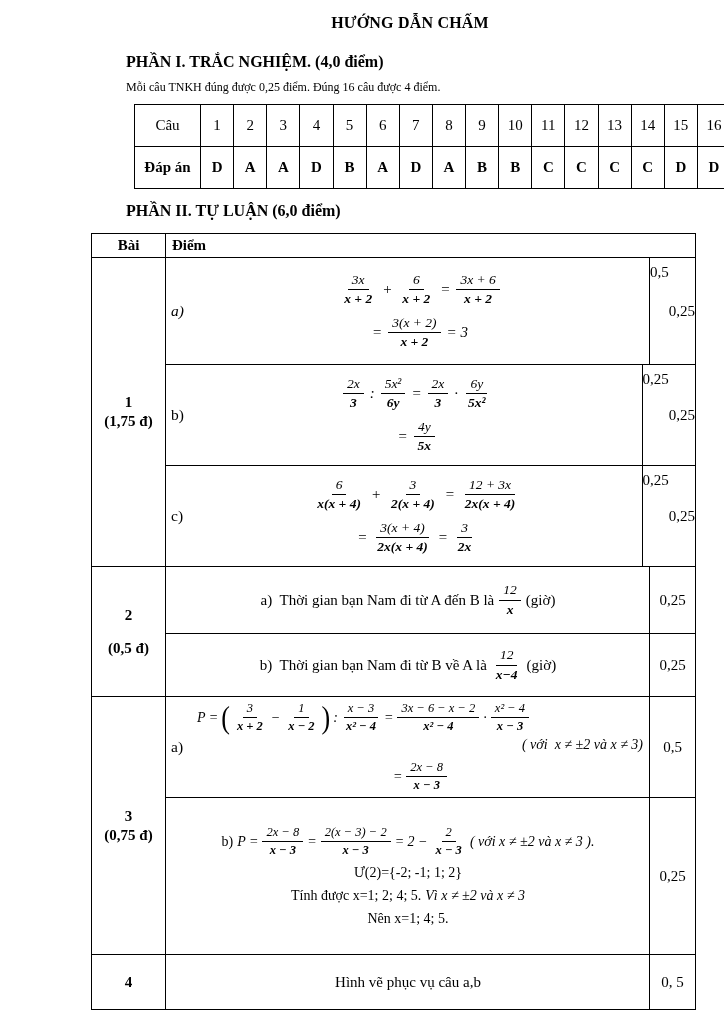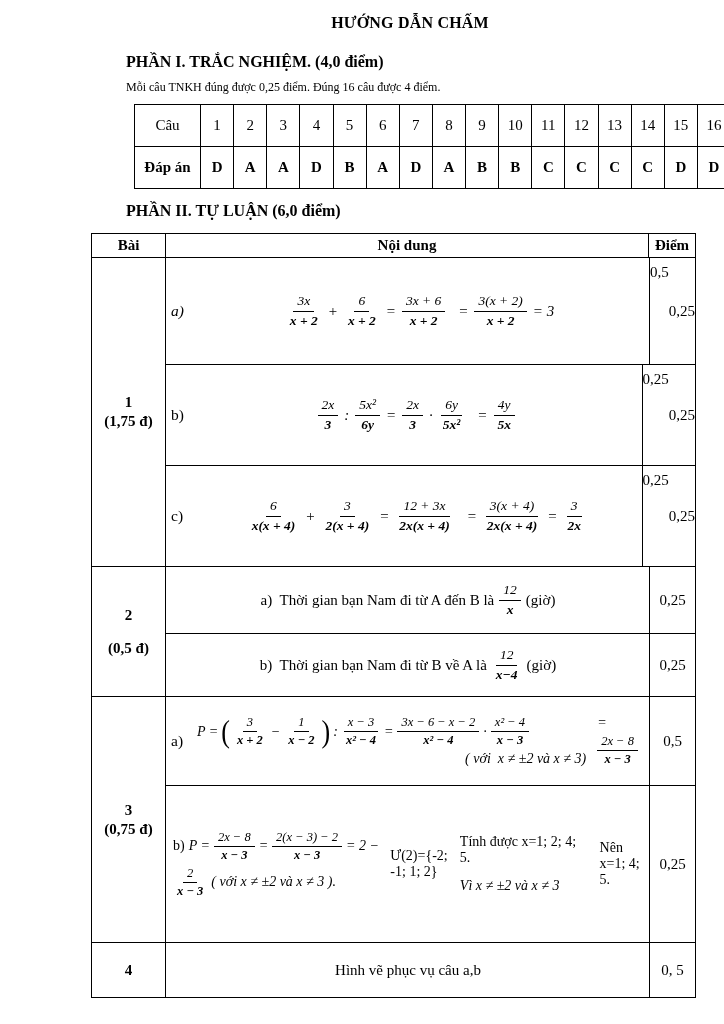--- a/index.html
+++ b/index.html
@@ -33,21 +33,21 @@
   .bai-cell{flex:0 0 74px;border-right:1px solid #000;display:flex;flex-direction:column;
             align-items:center;justify-content:center;font-weight:bold;font-size:15px;box-sizing:border-box;}
   .bai-sub{margin-top:2px;}
   .part2-row-1 .bai-sub{margin-top:16px;}
   .sub-col{flex:1;display:flex;flex-direction:column;min-width:0;}
   .subrow{display:flex;flex:1;min-width:0;}
   .subrow + .subrow{border-top:1px solid #000;}
   .sub-content{flex:1;display:flex;align-items:center;padding:4px 4px 4px 5px;min-width:0;box-sizing:border-box;}
   .side-label{flex:0 0 24px;font-size:15.5px;}
   .lbl-italic{font-style:italic;}
-  .lines{flex:1;display:flex;flex-direction:row;justify-content:center;gap:7px;min-width:0;}
+  .lines{flex:1;display:flex;flex-direction:column;justify-content:center;gap:7px;min-width:0;align-items:center;}
   .mline{display:flex;align-items:center;flex-wrap:wrap;font-size:15px;row-gap:3px;}
   .mtxt{white-space:pre-wrap;margin:0 2px;}
   .mi{font-style:italic;margin:0 3px;white-space:pre-wrap;}
   .frac{display:inline-flex;flex-direction:column;align-items:center;text-align:center;
         font-style:italic;font-size:13.5px;line-height:1.2;margin:0 3px;}
   .frac .num{border-bottom:1px solid #000;padding:0 4px 1px;}
   .frac .den{padding:1px 4px 0;font-weight:bold;}
   .bigp{font-style:normal;font-size:26px;line-height:0;display:inline-block;transform:scaleY(1.25);margin:0 1px;}
   .notetok{font-style:italic;margin-left:auto;align-self:flex-end;white-space:pre-wrap;padding-right:2px;}
   .sub-points{flex:0 0 46px;border-left:1px solid #000;display:flex;flex-direction:row;
@@ -117,21 +117,20 @@
         <div class="t1cell">D</div>
         <div class="t1cell">D</div>
       </div>
     </div>
 
   <div class="h2">PHẦN II. TỰ LUẬN (6,0 điểm)</div>
 
   <div class="t2">
     <div class="t2head">
       <div class="hb">Bài</div>
-      <div class="hn">Nội dung</div>
       <div class="hd">Điểm</div>
     </div>
     <div>
         <div class="prow part2-row-0">
           <div class="bai-cell">
             <div class="bai-num">1</div>
             <div class="bai-sub">(1,75 đ)</div>
           </div>
           <div class="sub-col">
             <div class="subrow">

